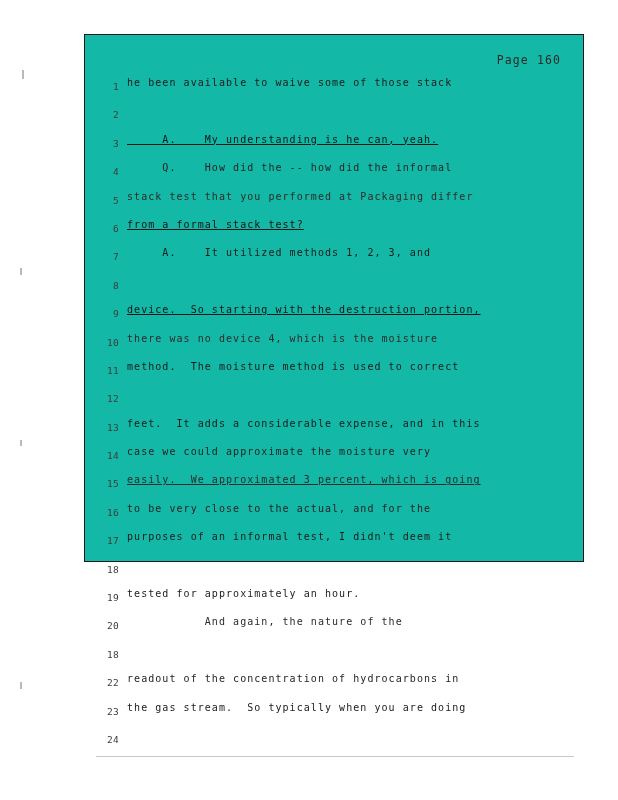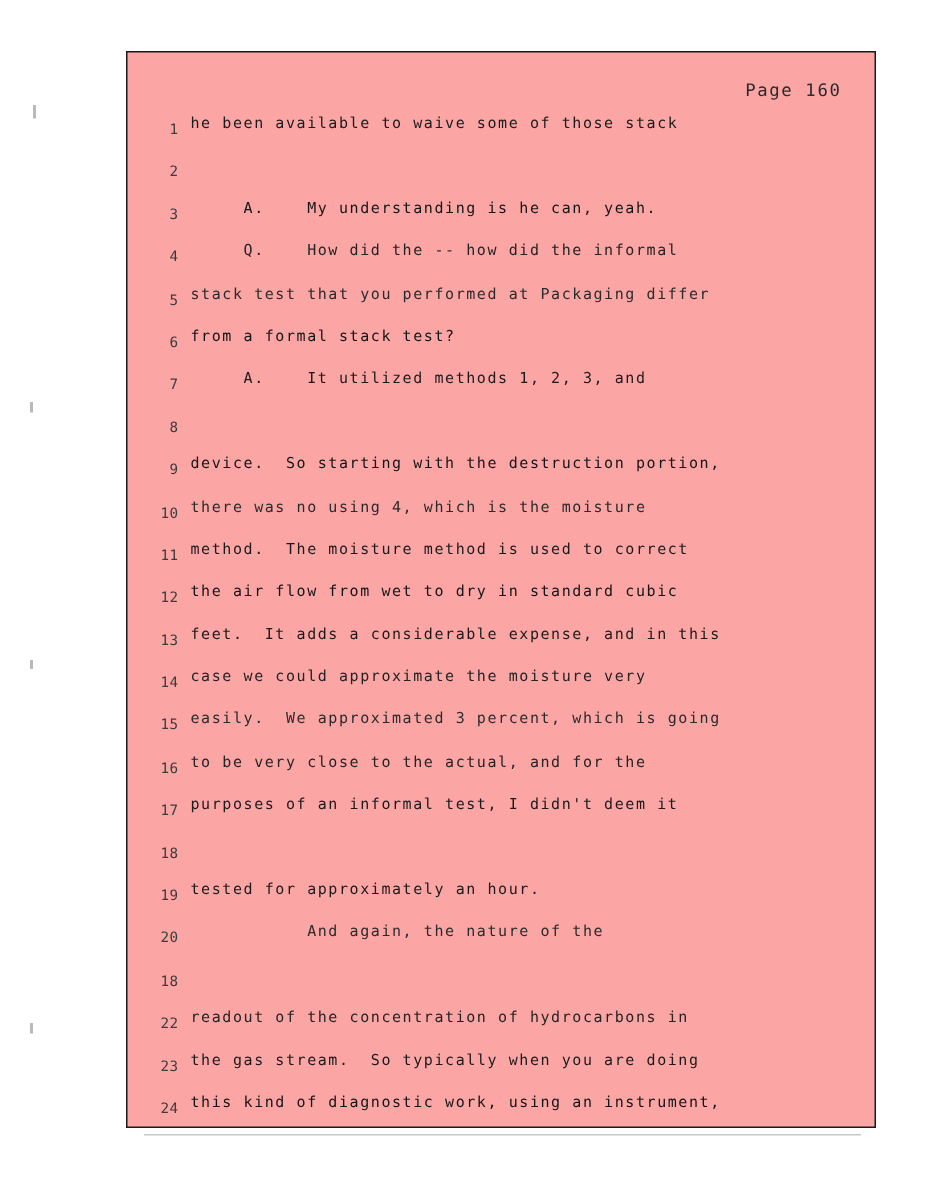--- a/index.html
+++ b/index.html
@@ -18,23 +18,23 @@
     width: 618px;
     height: 800px;
     background: #ffffff;
   }
   
   .paper {
     position: absolute;
     left: 84px;
     top: 34px;
     width: 500px;
-    height: 718px;
+    height: 528px;
     border: 1px solid #1a1a1a;
-    background: #fca5a5;
+    background: #14b8a6;
     box-sizing: border-box;
   }
   
   .speck {
     position: absolute;
     background: #b9b9b9;
     width: 2px;
     height: 9px;
   }
   .speck.s1 { left: 22px; top: 70px; }
@@ -77,21 +77,21 @@
     left: 42px;
     top: 0;
     right: 6px;
     font-size: 10px;
     letter-spacing: 1.05px;
     color: #1b1b1b;
     white-space: pre;
   }
   
   .line:nth-child(2n) .line-text { color: #242424; }
-  .line:nth-child(3n) .line-text { color: #151515; }
+  .line:nth-child(3n) .line-text { color: #151515; text-decoration: underline; }
   .line:nth-child(5n) .line-text { color: #2b2b2b; }
 
   .bottom-edge {
     position: absolute;
     left: 96px;
     top: 756px;
     width: 478px;
     height: 1px;
     background: #c8c8c8;
   }
@@ -142,29 +142,28 @@
       </div>
       <div class="line">
         <span class="line-no">8</span>
       </div>
       <div class="line">
         <span class="line-no">9</span>
         <span class="line-text">device.  So starting with the destruction portion,</span>
       </div>
       <div class="line">
         <span class="line-no">10</span>
-        <span class="line-text">there was no using 4, which is the moisture</span>
+        <span class="line-text">there was no device 4, which is the moisture</span>
       </div>
       <div class="line">
         <span class="line-no">11</span>
         <span class="line-text">method.  The moisture method is used to correct</span>
       </div>
       <div class="line">
         <span class="line-no">12</span>
-        <span class="line-text">the air flow from wet to dry in standard cubic</span>
       </div>
       <div class="line">
         <span class="line-no">13</span>
         <span class="line-text">feet.  It adds a considerable expense, and in this</span>
       </div>
       <div class="line">
         <span class="line-no">14</span>
         <span class="line-text">case we could approximate the moisture very</span>
       </div>
       <div class="line">
@@ -196,20 +195,19 @@
       <div class="line">
         <span class="line-no">22</span>
         <span class="line-text">readout of the concentration of hydrocarbons in</span>
       </div>
       <div class="line">
         <span class="line-no">23</span>
         <span class="line-text">the gas stream.  So typically when you are doing</span>
       </div>
       <div class="line">
         <span class="line-no">24</span>
-        <span class="line-text">this kind of diagnostic work, using an instrument,</span>
       </div>
 
     </div>
   </div>
 
   <div class="bottom-edge"></div>
 </div>
 
 </body></html>

